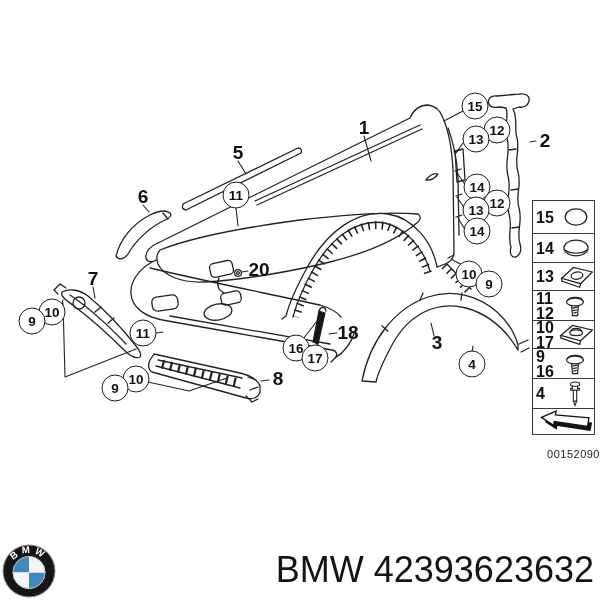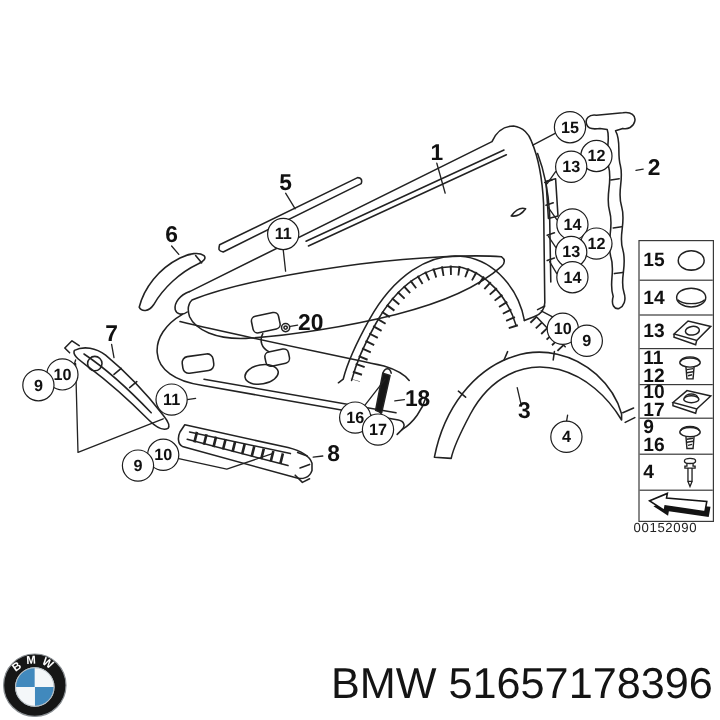--- a/index.html
+++ b/index.html
@@ -19,21 +19,21 @@
 
   
   .legend{position:absolute;left:532px;top:200px;width:63px;box-sizing:border-box;
     border:1.2px solid #3a3a3a;background:#fff;}
   .lrow{box-sizing:border-box;border-bottom:1.2px solid #3a3a3a;
     display:flex;align-items:center;padding:0 1px 0 3px;}
   .lrow:last-child{border-bottom:none;}
   .lnums{display:flex;flex-direction:column;justify-content:center;
     font-weight:bold;font-size:16px;color:#111;line-height:15px;min-width:22px;}
   .lrow svg{flex:0 0 auto;}
-  .lcode{position:absolute;left:528px;top:434px;width:72px;text-align:left;
+  .lcode{position:absolute;left:528px;top:448px;width:72px;text-align:right;
     font-size:11px;color:#222;letter-spacing:0.5px;}
 
   
   .part-label{position:absolute;right:6px;top:549px;font-size:36px;color:#141414;
     letter-spacing:0;}
   .logo{position:absolute;left:2px;top:544px;}
 </style>
 </head>
 <body>
 
@@ -288,15 +288,15 @@
     <path d="M27,28.5 L27,12.5 A16,16 0 0 1 43,28.5 Z" fill="#f4f7f9"></path>
     <path d="M27,28.5 L27,44.5 A16,16 0 0 1 11,28.5 Z" fill="#f4f7f9"></path>
     <circle cx="27" cy="28.5" r="16" fill="none" stroke="#b6bdc2" stroke-width="0.8"></circle>
     <defs>
         <path id="logoarc" d="M7,29 A20,20 0 0 1 47,29"></path>
       </defs>
     <text font-size="9.5" font-weight="bold" fill="#ffffff" letter-spacing="4" text-anchor="middle">
       <textPath href="#logoarc" startOffset="50%">BMW</textPath>
     </text>
   </svg>
-  <div class="part-label">BMW 51657178396</div>
+  <div class="part-label">BMW 42393623632</div>
 
 </div>
 
 </body></html>

